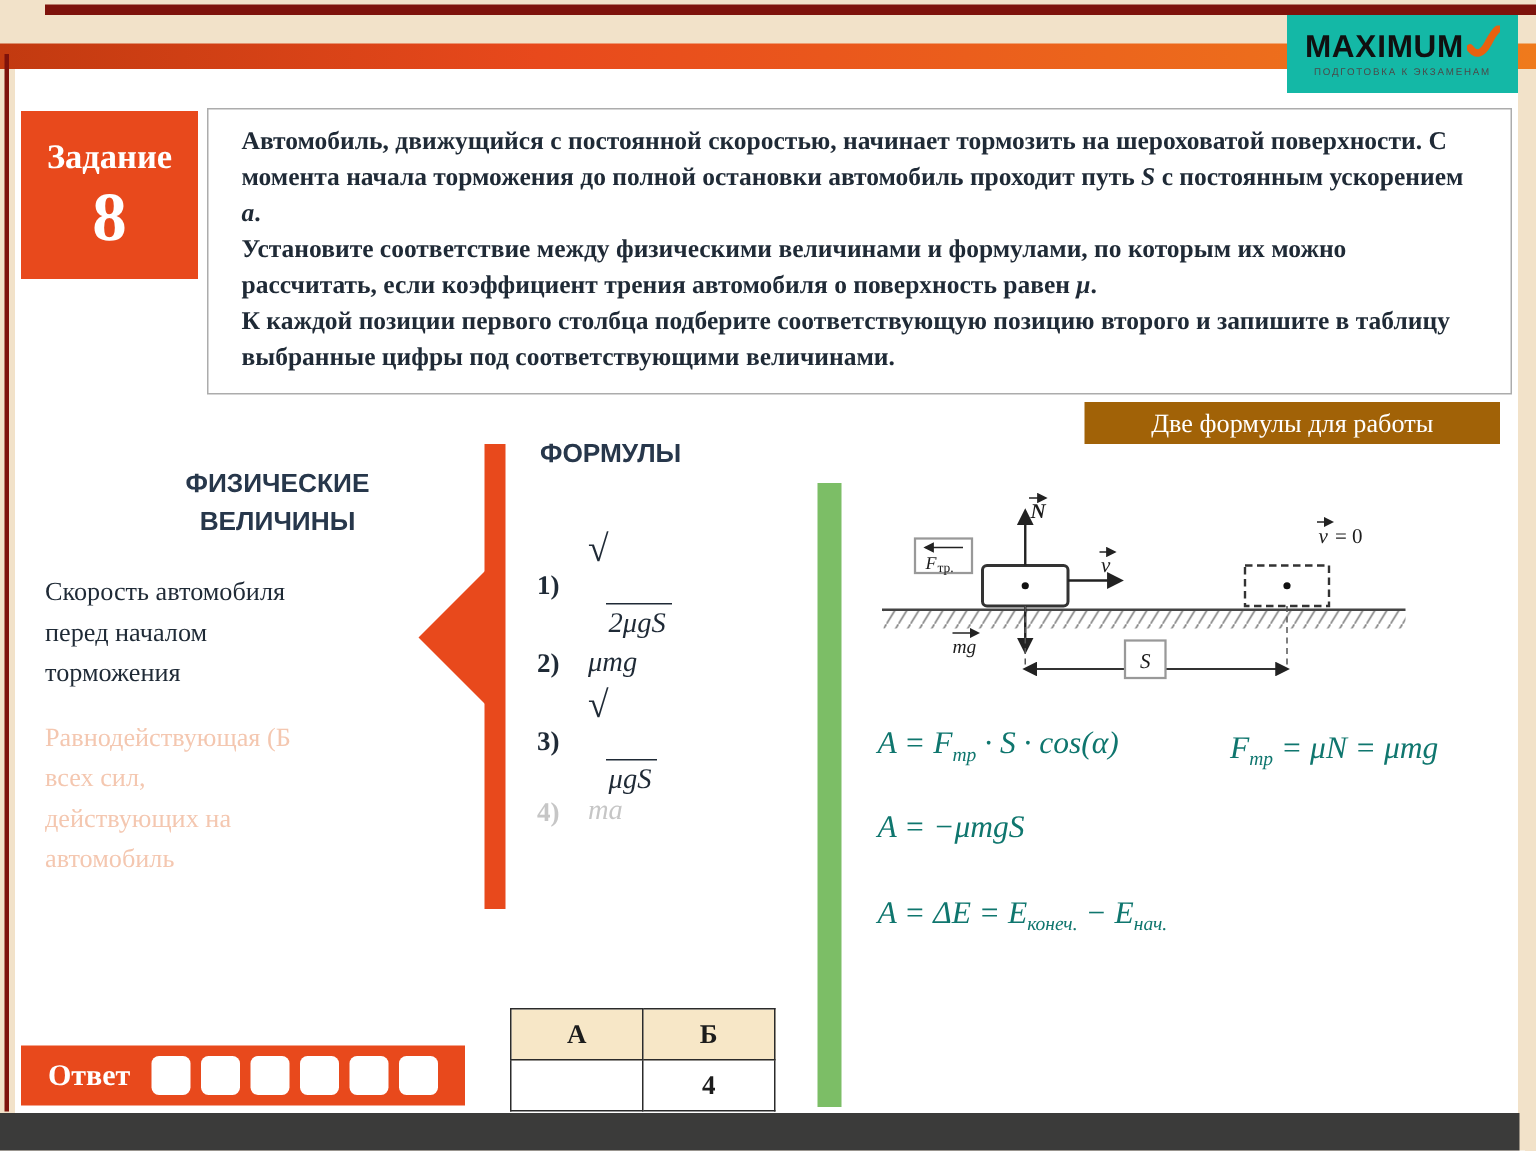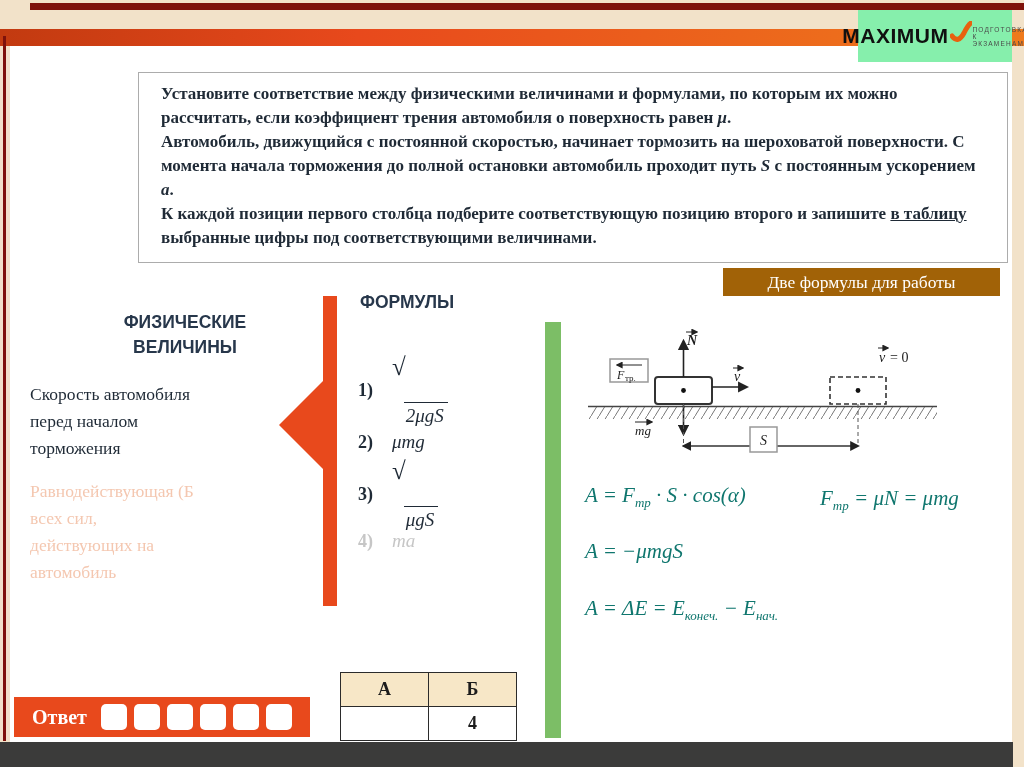--- a/index.html
+++ b/index.html
@@ -7,39 +7,39 @@
   #stage{position:relative;width:1024px;height:767px;background:#F2E2C9;}
 
   .white-area{position:absolute;left:10px;top:46px;width:1002px;height:696px;background:#FFFFFF;}
   .top-thin-bar{position:absolute;left:30px;top:3px;width:994px;height:7px;background:#7E120B;}
   .top-orange-bar{position:absolute;left:0;top:29px;width:1024px;height:17px;
     background:linear-gradient(90deg,#C23A10,#E8491C 35%,#EF7A1C);}
   .side-red-line{position:absolute;left:3px;top:36px;width:3px;height:705px;background:#7E120B;}
   .bottom-bar{position:absolute;left:0;top:742px;width:1013px;height:25px;background:#3B3B3A;}
 
   
-  .logo-box{position:absolute;right:12px;top:10px;width:154px;height:52px;background:#86efac;z-index:5;
-    display:flex;flex-direction:row;align-items:center;justify-content:center;}
+  .logo-box{position:absolute;right:12px;top:10px;width:154px;height:52px;background:#14b8a6;z-index:5;
+    display:flex;flex-direction:column;align-items:center;justify-content:center;}
   .logo-row{display:flex;align-items:center;}
   .logo-text{font-family:"Liberation Sans",sans-serif;font-weight:800;font-size:21px;color:#101010;letter-spacing:.5px;}
   .logo-swoosh{margin-left:2px;margin-top:-6px;}
   .logo-tagline{font-family:"Liberation Sans",sans-serif;font-size:6.5px;letter-spacing:1.2px;color:#4a4a4a;margin-top:1px;}
 
   
   .task-card{position:absolute;left:14px;top:74px;width:118px;height:112px;background:#E8491C;color:#fff;
     display:flex;flex-direction:column;align-items:center;justify-content:center;z-index:3;}
   .task-label{font-size:23px;font-weight:bold;}
   .task-number{font-size:46px;font-weight:bold;line-height:1;margin-top:4px;}
 
   
   .problem-box{position:absolute;left:138px;top:72px;width:870px;height:191px;border:1px solid #ACACAC;
     box-sizing:border-box;padding:9px 18px 0 22px;color:#1F2A36;font-size:17px;font-weight:bold;line-height:24px;}
   .problem-box p{margin:0;}
   .problem-box i{font-style:italic;}
-  .u{text-decoration:underline;}
+  .u{}
 
   
   .work-badge{position:absolute;left:723px;top:268px;width:277px;height:28px;background:#a16207;color:#fff;
     display:flex;align-items:center;justify-content:center;font-size:17.5px;}
 
   
   .pq-header{position:absolute;left:60px;top:310px;width:250px;text-align:center;white-space:pre-line;
     font-family:"Liberation Sans",sans-serif;font-weight:bold;font-size:17.5px;line-height:25px;color:#27374B;}
   .f-header{position:absolute;left:360px;top:292px;font-family:"Liberation Sans",sans-serif;font-weight:bold;
     font-size:17.5px;color:#27374B;}
@@ -105,24 +105,28 @@
   <div class="logo-box">
     <div class="logo-row">
       <span class="logo-text">MAXIMUM</span>
       <svg class="logo-swoosh" width="22" height="24" viewBox="0 0 22 24">
         <path d="M2,15 Q8,23 14,12 Q18,4 21,2" fill="none" stroke="#E8610F" stroke-width="5" stroke-linecap="round"></path>
       </svg>
     </div>
     <div class="logo-tagline">ПОДГОТОВКА К ЭКЗАМЕНАМ</div>
   </div>
 
+  <div class="task-card">
+    <div class="task-label">Задание</div>
+    <div class="task-number">8</div>
+  </div>
 
   <div class="problem-box">
+    <p><span>Автомобиль, движущийся с постоянной скоростью, начинает тормозить на шероховатой поверхности. С момента начала торможения до полной остановки автомобиль проходит путь </span><i>S</i><span> с постоянным ускорением </span><i>a</i><span>.</span></p>
     <p><span>Установите соответствие между физическими величинами и формулами, по которым их можно рассчитать, если коэффициент трения автомобиля о поверхность равен </span><i>μ</i><span>.</span></p>
-    <p><span>Автомобиль, движущийся с постоянной скоростью, начинает тормозить на шероховатой поверхности. С момента начала торможения до полной остановки автомобиль проходит путь </span><i>S</i><span> с постоянным ускорением </span><i>a</i><span>.</span></p>
     <p><span>К каждой позиции первого столбца подберите соответствующую позицию второго и запишите </span><span class="u">в таблицу</span><span> выбранные цифры под соответствующими величинами.</span></p>
   </div>
 
   <div class="work-badge">Две формулы для работы</div>
 
   <div class="pq-header">ФИЗИЧЕСКИЕ
 ВЕЛИЧИНЫ</div>
   <div class="f-header">ФОРМУЛЫ</div>
 
   <div class="pointer-bar"></div>

